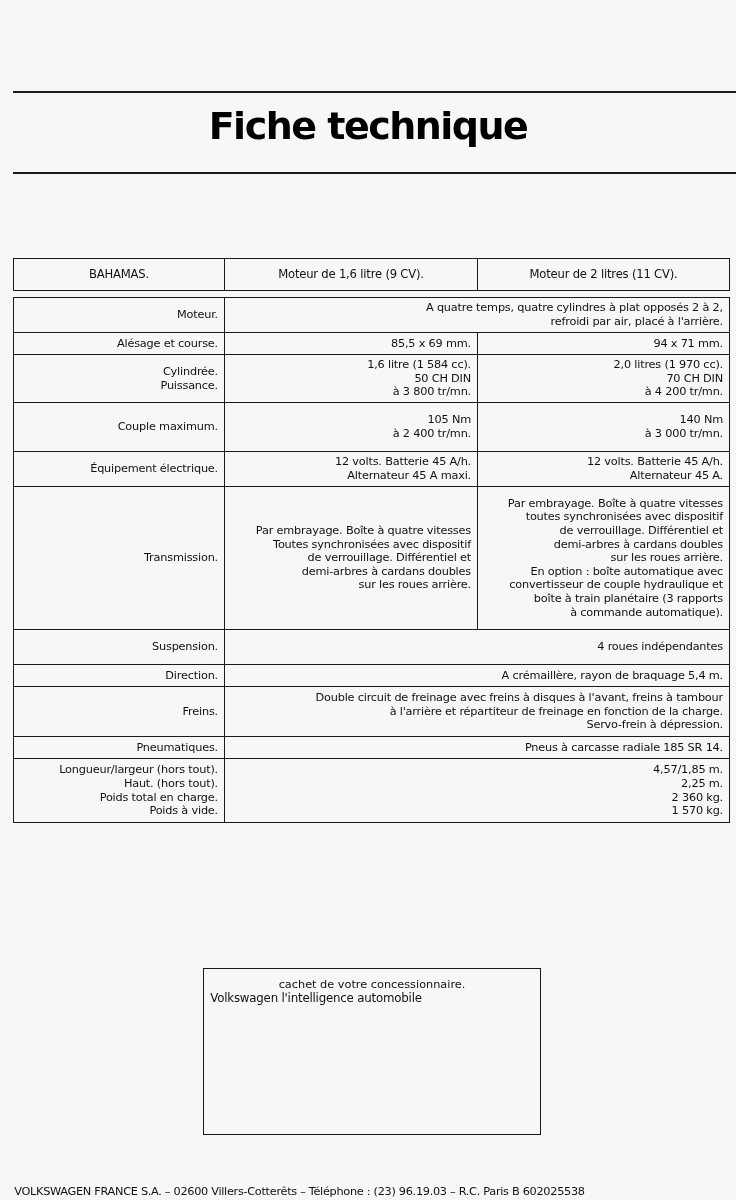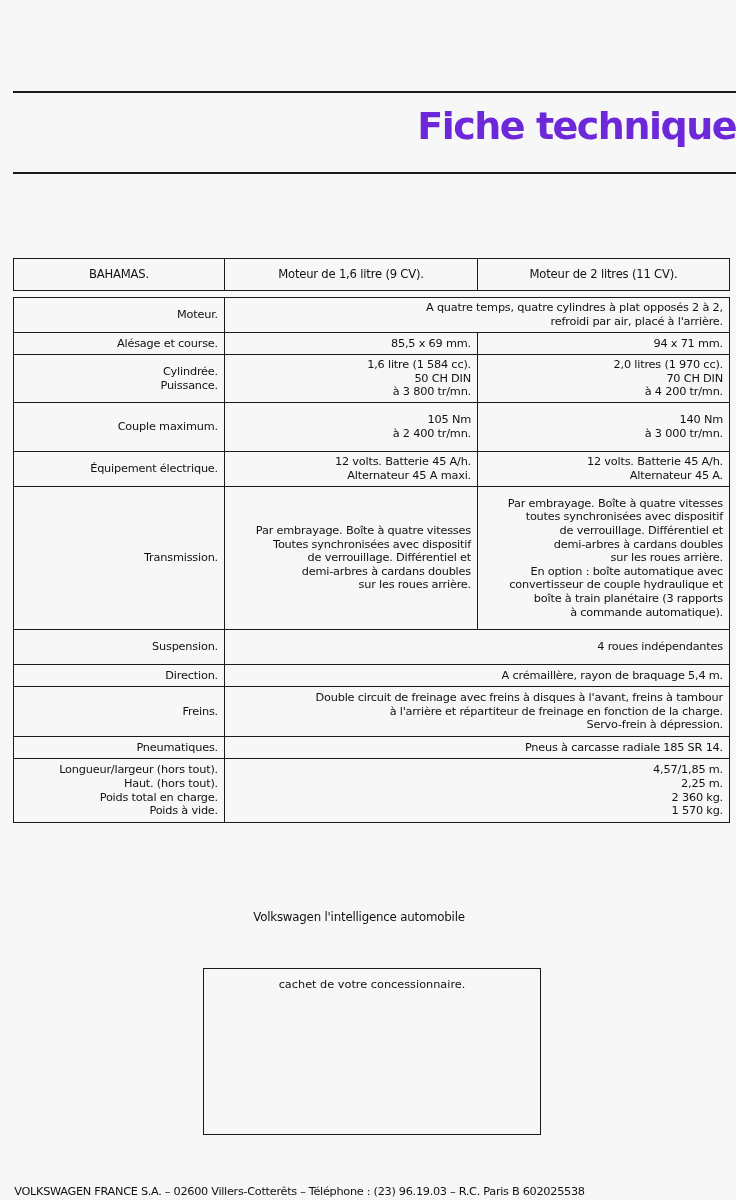--- a/index.html
+++ b/index.html
@@ -5,38 +5,38 @@
   html, body { margin:0; padding:0; }
   body {
     width:736px; height:1200px; position:relative; overflow:hidden;
     background:#f7f7f7; color:#111;
     font-family:"DejaVu Sans", sans-serif;
   }
   .rule { position:absolute; left:13px; width:723px; height:0; border-top:2px solid #1a1a1a; }
   .rule.top { top:91px; }
   .rule.bottom { top:172px; }
   .title {
-    position:absolute; top:104px; left:0; width:736px; text-align:right;
+    position:absolute; top:104px; left:0; width:736px; text-align:center;
     font-family:"DejaVu Sans", sans-serif; font-weight:bold; font-size:38px;
-    letter-spacing:-1.5px; color:#6d28d9;
+    letter-spacing:-1.5px; color:#000000;
   }
   table { border-collapse:collapse; position:absolute; left:13px; width:716px; table-layout:fixed; }
   td {
     border:1.5px solid #1a1a1a; font-size:11.3px; line-height:13.6px;
     vertical-align:middle; padding:0 6px; letter-spacing:-0.2px;text-align:right;
   }
   td.c { text-align:right; }
   col.c1 { width:211px; } col.c2 { width:253px; } col.c3 { width:252px; }
   #hdr { top:258px; }
   #hdr td { height:31px; text-align:center; font-size:11.6px;margin-top:8px; }
   #main { top:297px; }
   .multi { white-space:pre-line; }
   .brand {
-    position:absolute; top:910px; left:0; width:632px; text-align:center;
-    font-size:11.8px; letter-spacing:-0.2px;margin-left:43px;
+    position:absolute; top:991px; left:0; width:632px; text-align:center;
+    font-size:11.8px; letter-spacing:-0.2px;
   }
   .stamp {
     position:absolute; top:968px; left:203px; width:336px; height:165px;
     border:1.5px solid #1a1a1a;
   }
   .stamp-label { position:absolute; top:9px; left:0; width:100%; text-align:center; font-size:11.3px; }
   .footer {
     position:absolute; top:1185px; left:0; width:599px; text-align:center;
     font-size:11.3px; letter-spacing:-0.3px;
   }

